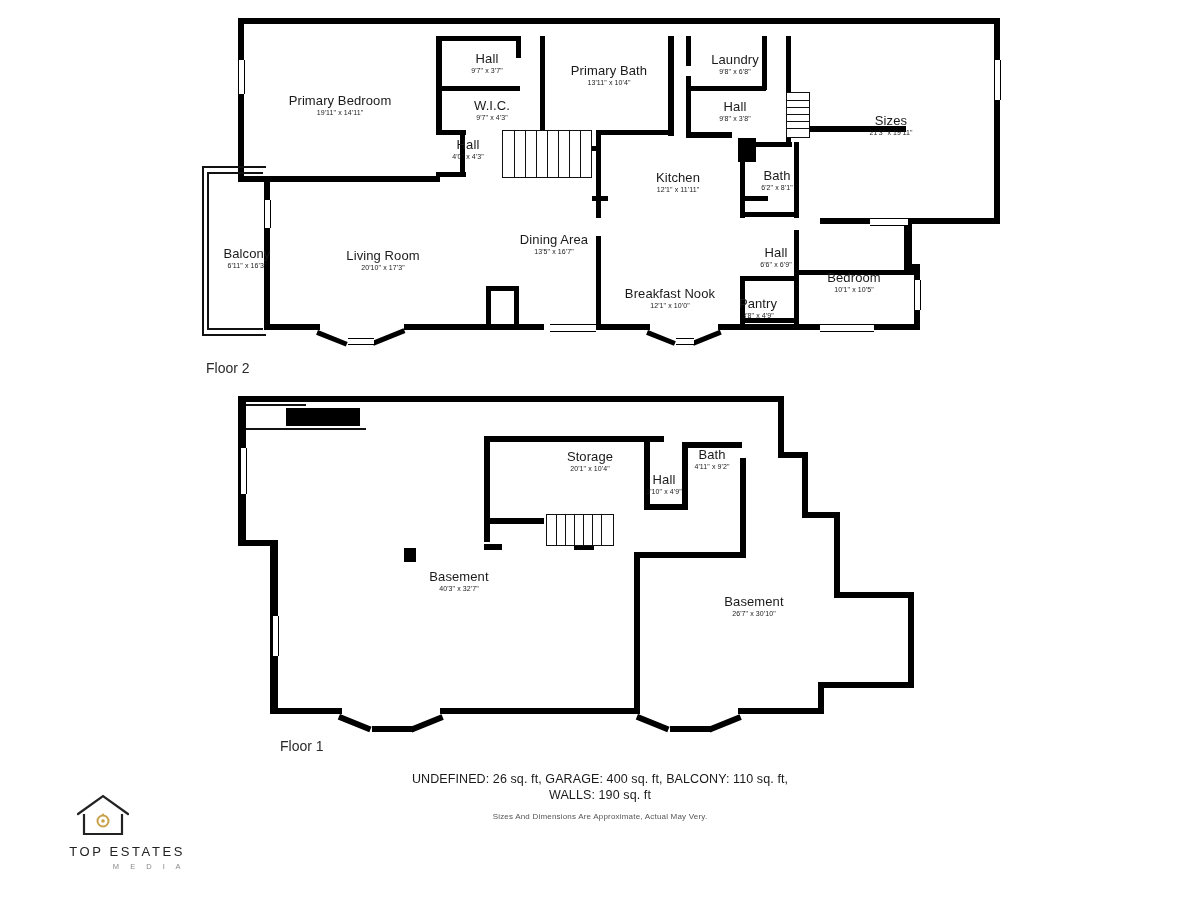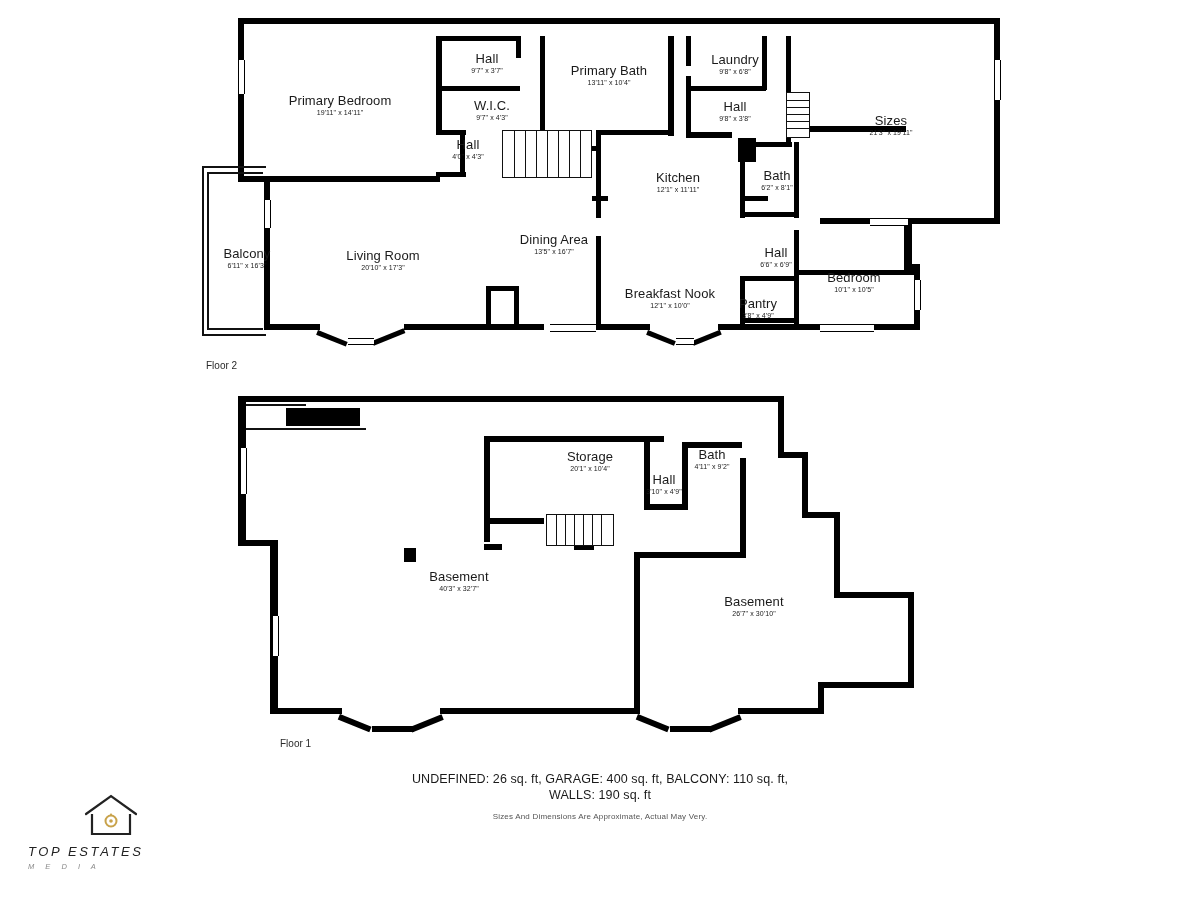--- a/index.html
+++ b/index.html
@@ -37,21 +37,21 @@
     font-size: 13px;
     letter-spacing: 0.1px;
   }
   .label .dm {
     display: block;
     font-size: 7px;
     letter-spacing: 0.1px;
   }
   .floor-tag {
     position: absolute;
-    font-size: 10px;
+    font-size: 14px;
     color: #2a2a2a;
     white-space: nowrap;
   }
   .win {
     position: absolute;
     background: #ffffff;
     border-top: 1px solid #000;
     border-bottom: 1px solid #000;
   }
   .win-v {
@@ -91,25 +91,24 @@
     margin-bottom: 2px;
   }
   .summary .disclaimer {
     font-size: 8px;
     color: #555;
     margin-top: 10px;
     letter-spacing: 0.2px;
   }
   .logo {
     position: absolute;
-    left: 28px;
+    left: 20px;
     top: 792px;
     width: 165px;
-    text-align: left;
-    font-style: italic;
+    text-align: right;
   }
   .logo .mark {
     width: 62px;
     height: 46px;
     margin: 0 auto 6px auto;
     position: relative;
   }
   .logo .brand {
     font-size: 13px;
     letter-spacing: 2.6px;

